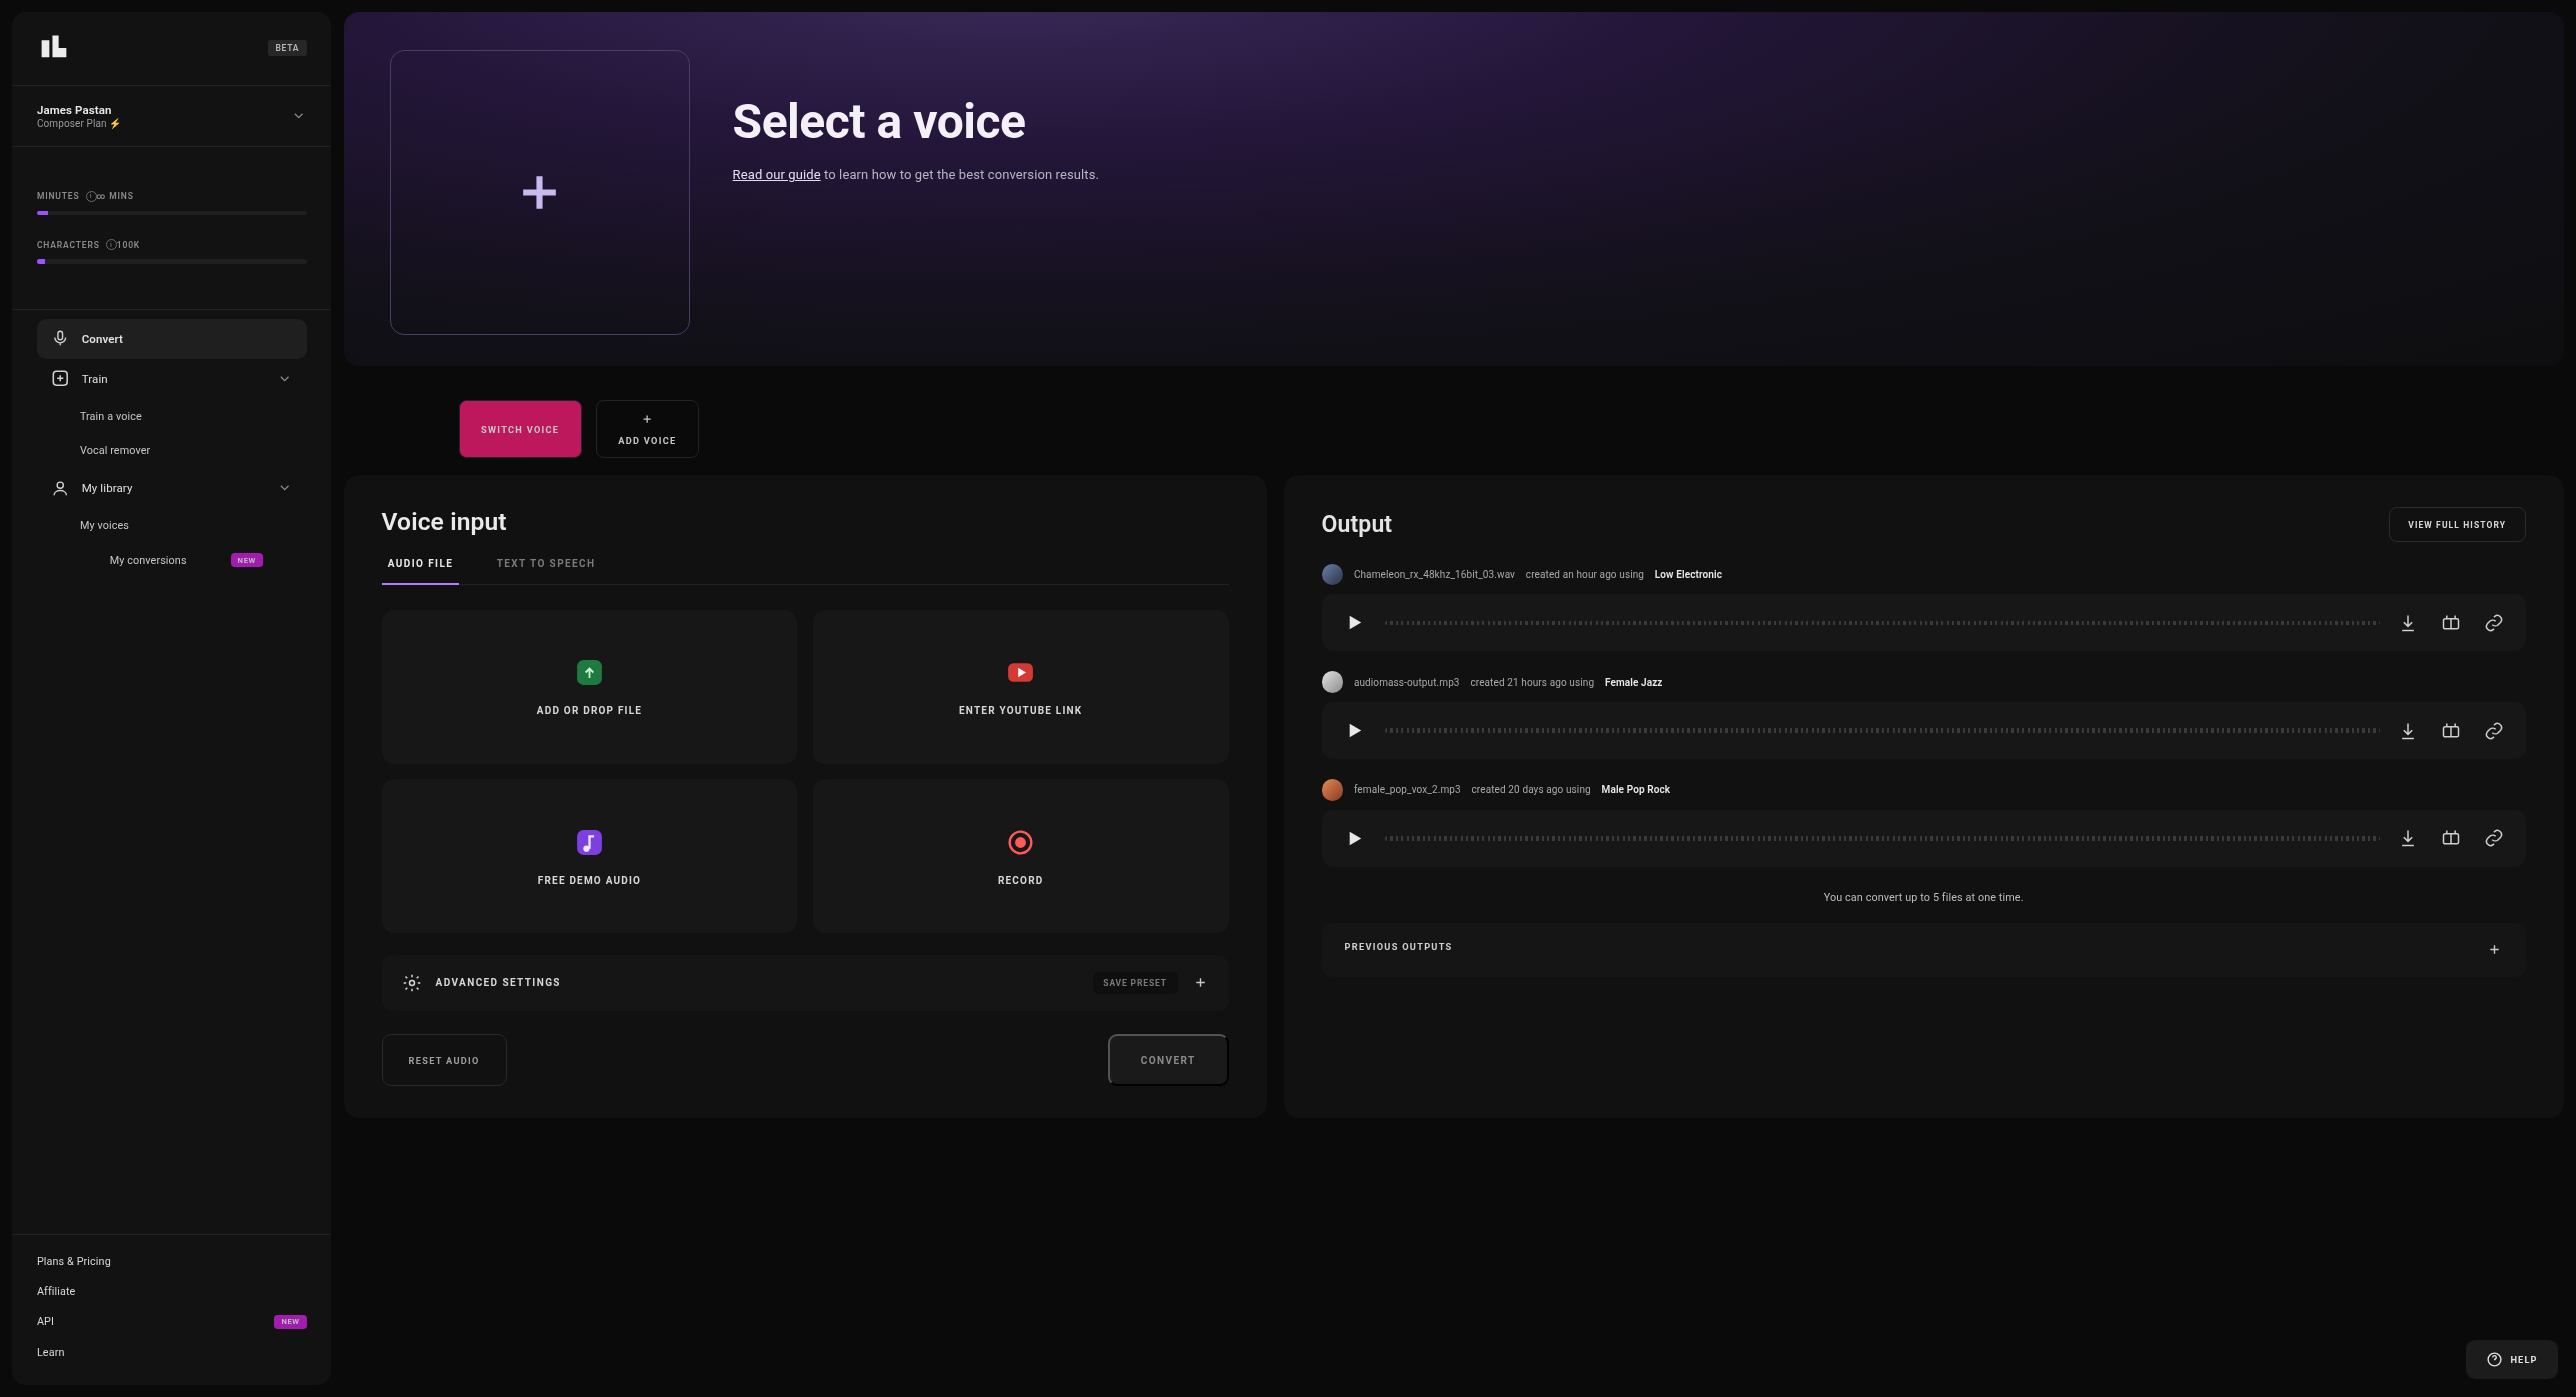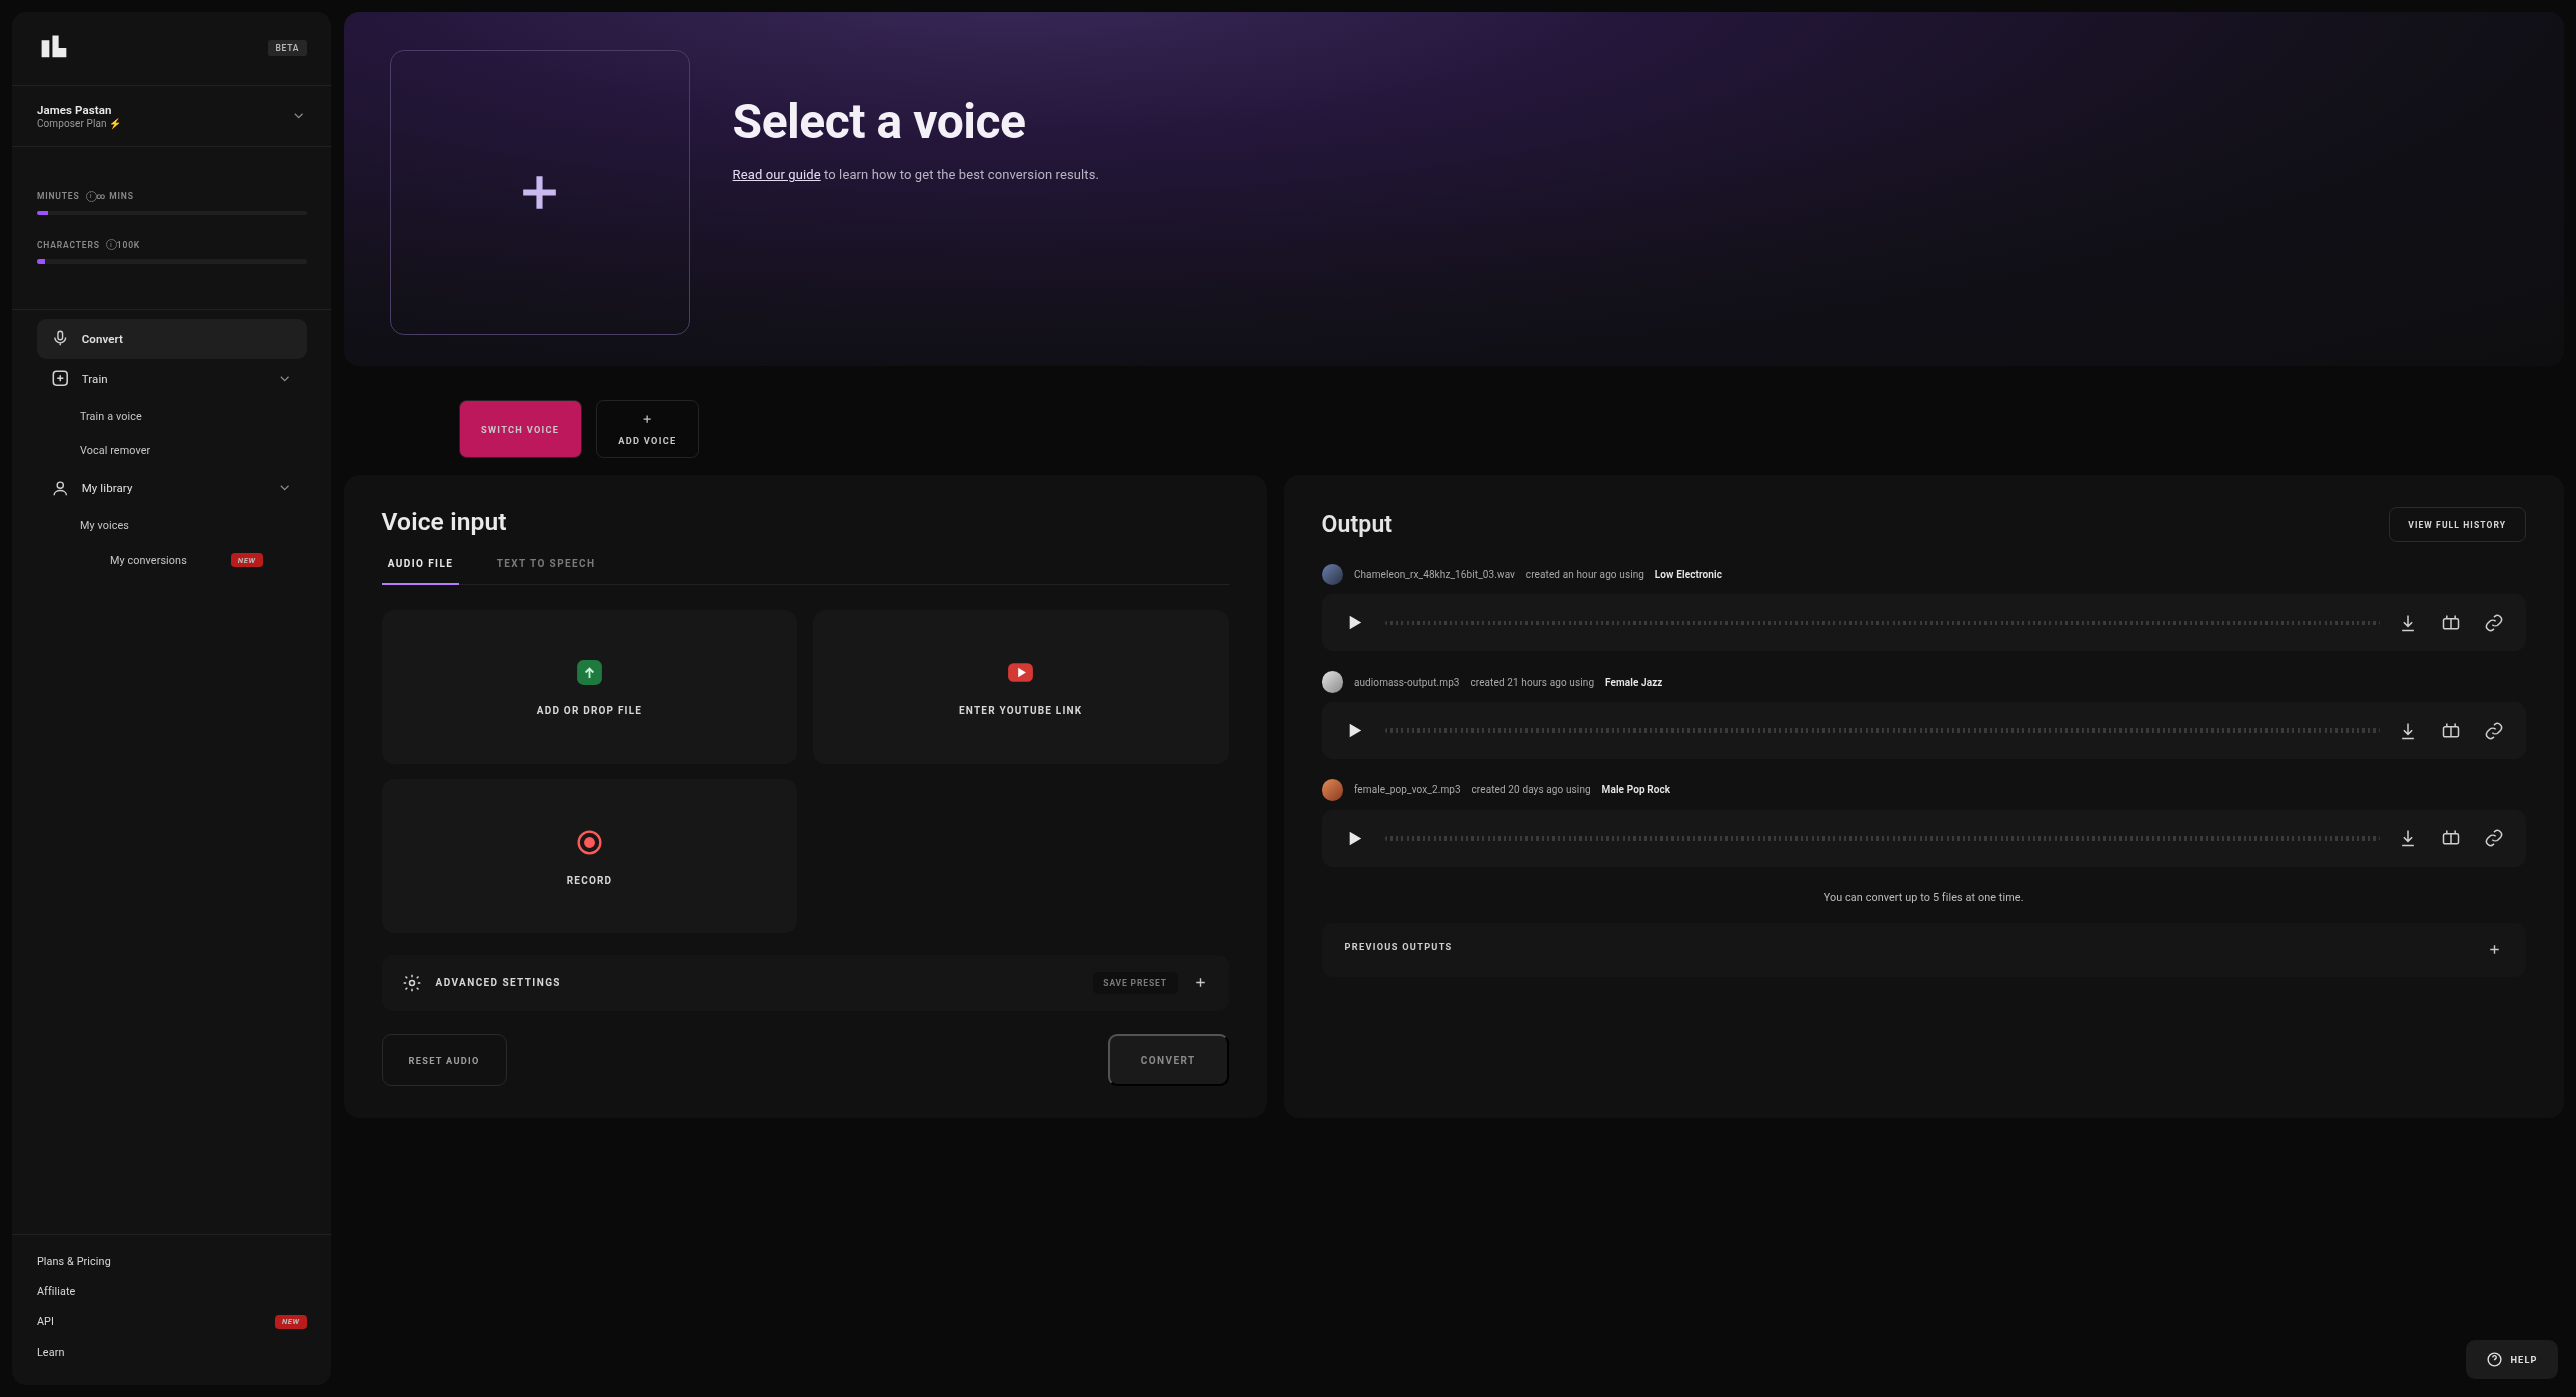--- a/index.html
+++ b/index.html
@@ -26,21 +26,21 @@
 .meter-fill { position:absolute; left:0; top:0; bottom:0; background:#9a53ff; }
 .meter-fill.m1 { width:4%; }
 .meter-fill.m2 { width:3%; }
 
 .nav { padding:9.2px 0 0 0; flex:1;}
 .nav a, .nav .item { display:flex; align-items:center; gap:12.3px; padding:10.8px 14px; border-radius:9.2px; color:#e0e0e0; text-decoration:none; cursor:pointer; font-size:11.5px;}
 .nav .item.active { background:#1f1f1f; font-weight:600;}
 .nav .item .spacer { flex:1; }
 .nav .sub { padding-left:43px; font-size:10.8px; color:#c7c7c7; }
 .nav .sub.row { display:flex; align-items:center; justify-content:center; padding-right:14px;gap:44px;}
-.pill-new { background:#b91c1c; color:#bdbdbd; font-size:7.7px; letter-spacing:.08em; padding:2.3px 7px; border-radius:3.8px; font-weight:700;font-style:italic;}
+.pill-new { background:#a21caf; color:#bdbdbd; font-size:7.7px; letter-spacing:.08em; padding:2.3px 7px; border-radius:3.8px; font-weight:700;}
 .nav-icon { width:18.5px; height:18.5px; display:inline-flex; align-items:center; justify-content:center;}
 .nav-icon svg{ width:18.5px; height:18.5px; stroke:#d0d0d0; stroke-width:1.8; fill:none;}
 .plus-box svg{ stroke-width:2;}
 .person svg{ fill:none;}
 
 .sb-bottom { padding:20px 0 4.6px 0; display:flex; flex-direction:column; gap:17px;}
 .sb-bottom .row { display:flex; align-items:center; justify-content:space-between; color:#d8d8d8; font-size:10.8px;}
 
 
 .main { flex:1; display:flex; flex-direction:column; gap:17px; min-width:0;}
@@ -267,20 +267,28 @@
           <span>ADD OR DROP FILE</span>
         </div>
         <div class="drop">
           <span class="ic ic-yt"><svg viewBox="0 0 40 40">
                 <rect x="4" y="8" width="32" height="24" rx="7"></rect>
                 <path d="M17 14v12l10-6z"></path>
               </svg></span>
           <span>ENTER YOUTUBE LINK</span>
         </div>
         <div class="drop">
+          <span class="ic ic-note"><svg viewBox="0 0 40 40">
+                <rect x="4" y="4" width="32" height="32" rx="8"></rect>
+                <circle cx="16" cy="28" r="4"></circle>
+                <path d="M20 28V12h6" fill="none"></path>
+              </svg></span>
+          <span>FREE DEMO AUDIO</span>
+        </div>
+        <div class="drop">
           <span class="ic ic-rec"><svg viewBox="0 0 40 40">
                 <circle class="outer" cx="20" cy="20" r="14"></circle>
                 <circle class="inner" cx="20" cy="20" r="7"></circle>
               </svg></span>
           <span>RECORD</span>
         </div>
       </div>
 
       <div class="adv-row">
         <svg class="gear" viewBox="0 0 24 24">

